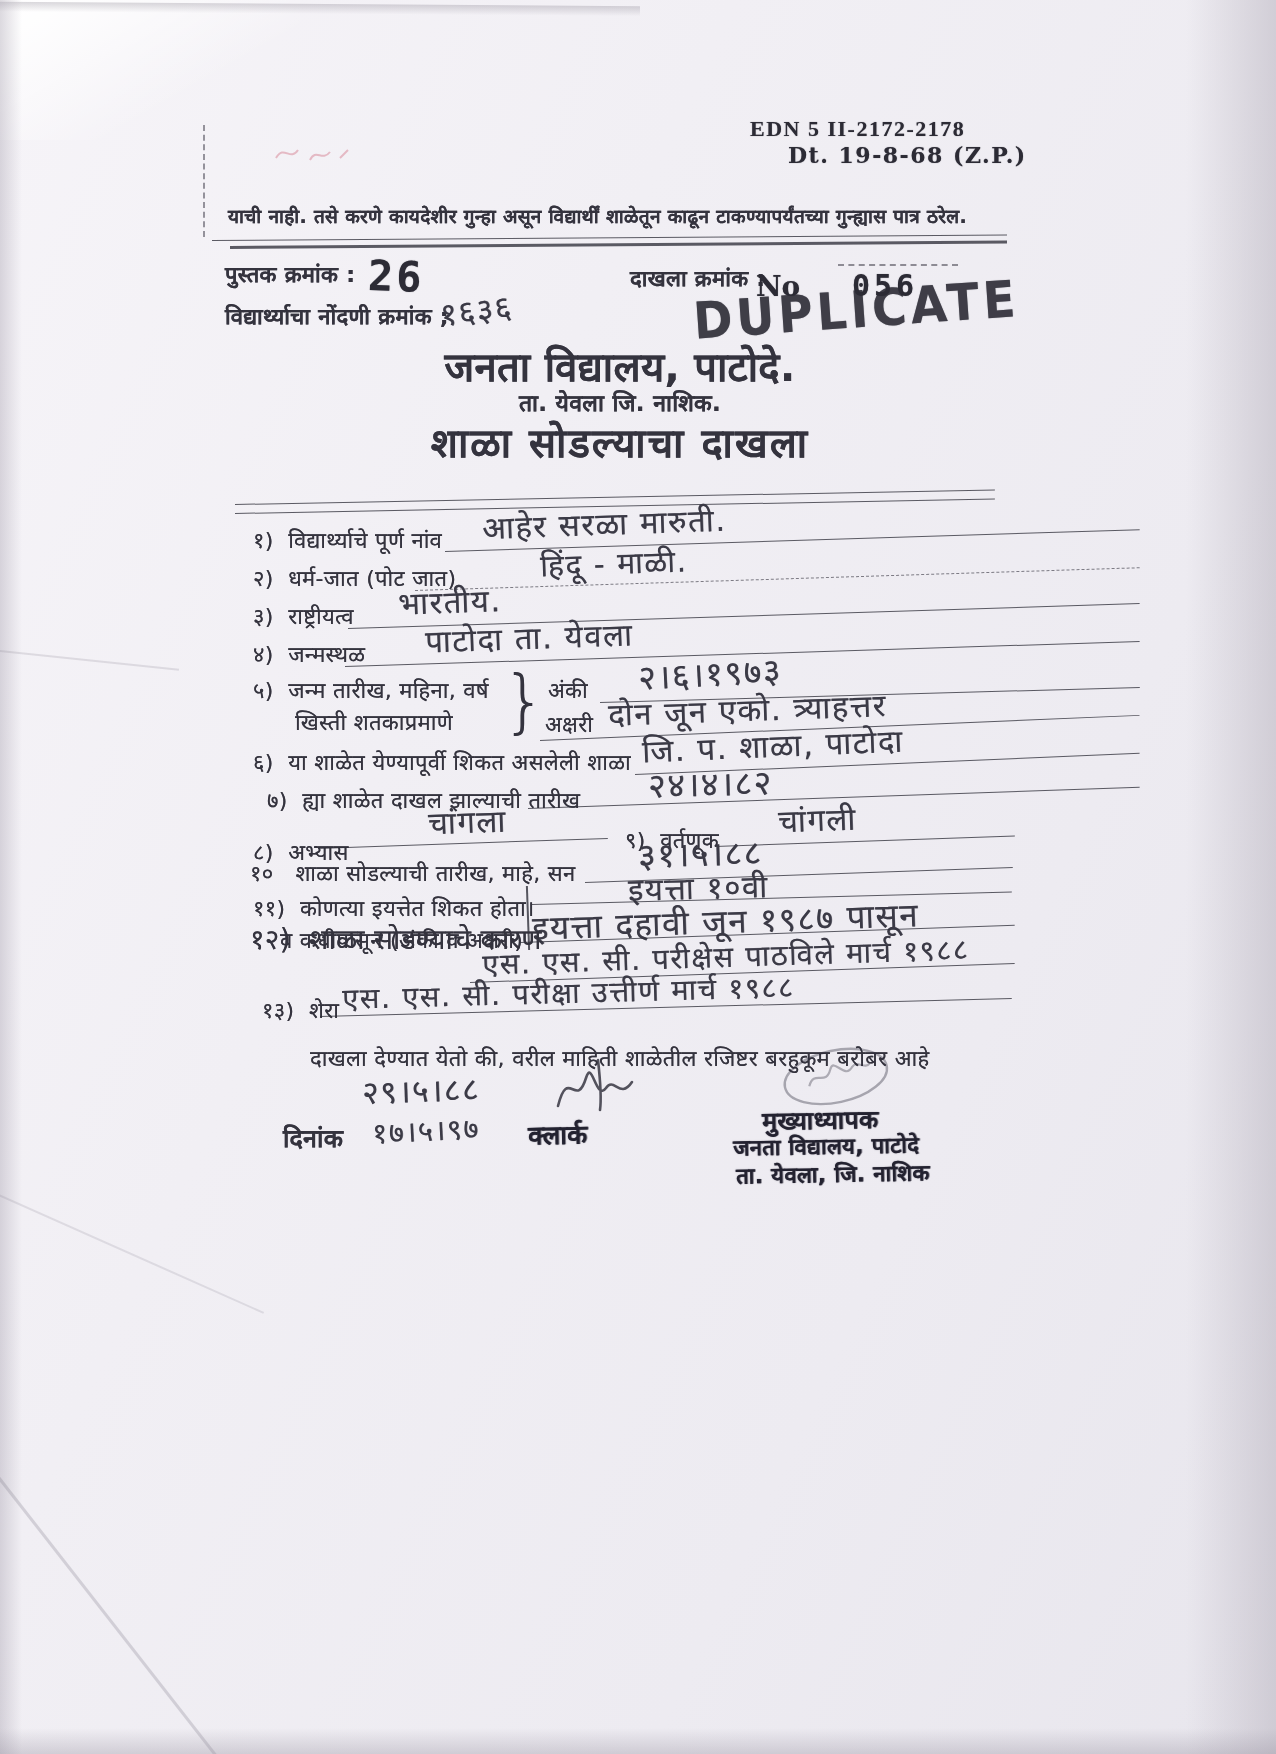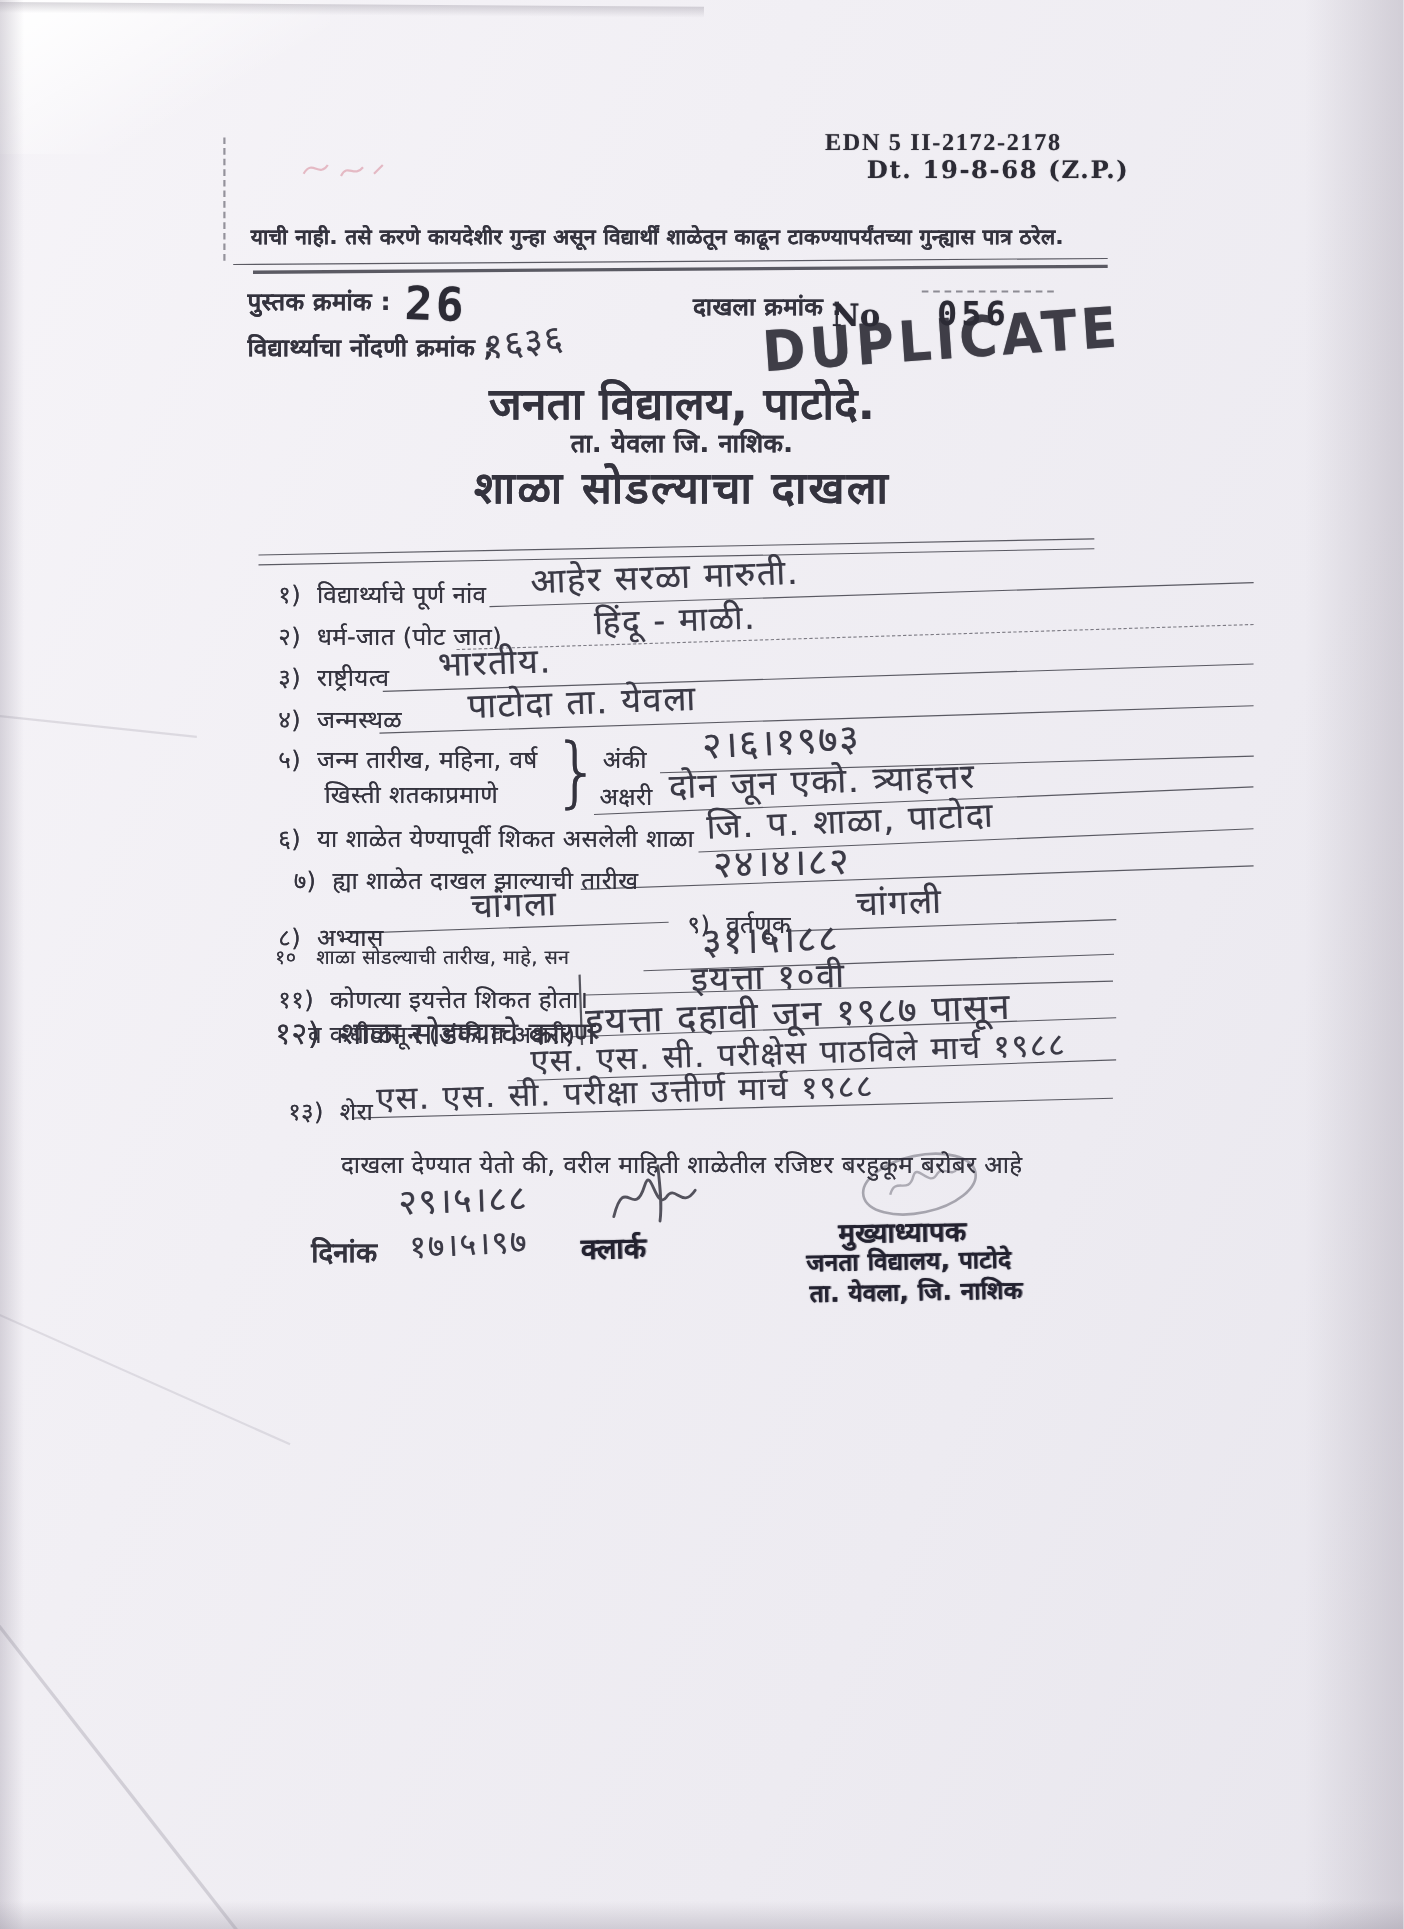--- a/index.html
+++ b/index.html
@@ -153,21 +153,21 @@
     <span>८)</span>&nbsp;
     <span>अभ्यास</span></div>
   <div class="hw" style="left:428px;top:800px;font-size:31px;transform:rotate(-2deg);">चांगला</div>
   <div class="uline" style="left:318px;top:848px;width:290px;transform:rotate(-2deg);"></div>
   <div class="pr" style="left:625px;top:824px;font-size:22px;">
     <span>९)</span>&nbsp;
     <span>वर्तणूक</span></div>
   <div class="hw" style="left:778px;top:798px;font-size:31px;transform:rotate(-2deg);">चांगली</div>
   <div class="uline" style="left:715px;top:846px;width:300px;transform:rotate(-2deg);"></div>
 
-  <div class="pr" style="left:250px;top:857px;font-size:18px;">
+  <div class="pr" style="left:250px;top:857px;font-size:22px;">
     <span>१०</span>&nbsp;&nbsp;
     <span>शाळा सोडल्याची तारीख, माहे, सन</span></div>
   <div class="hw" style="left:638px;top:830px;font-size:34px;transform:rotate(-1.5deg);">३१।५।८८</div>
   <div class="uline" style="left:585px;top:882px;width:428px;transform:rotate(-2deg);"></div>
 
   <div class="pr" style="left:253px;top:892px;font-size:22px;">
     <span>११)</span>&nbsp;
     <span>कोणत्या इयत्तेत शिकत होता।</span></div>
   <div style="position:absolute;left:527px;top:886px;height:64px;border-left:2px solid rgba(48,47,58,.8);transform:rotate(-2deg);"></div>
   <div class="hw" style="left:628px;top:866px;font-size:31px;transform:rotate(-1.5deg);">इयत्ता १०वी</div>

